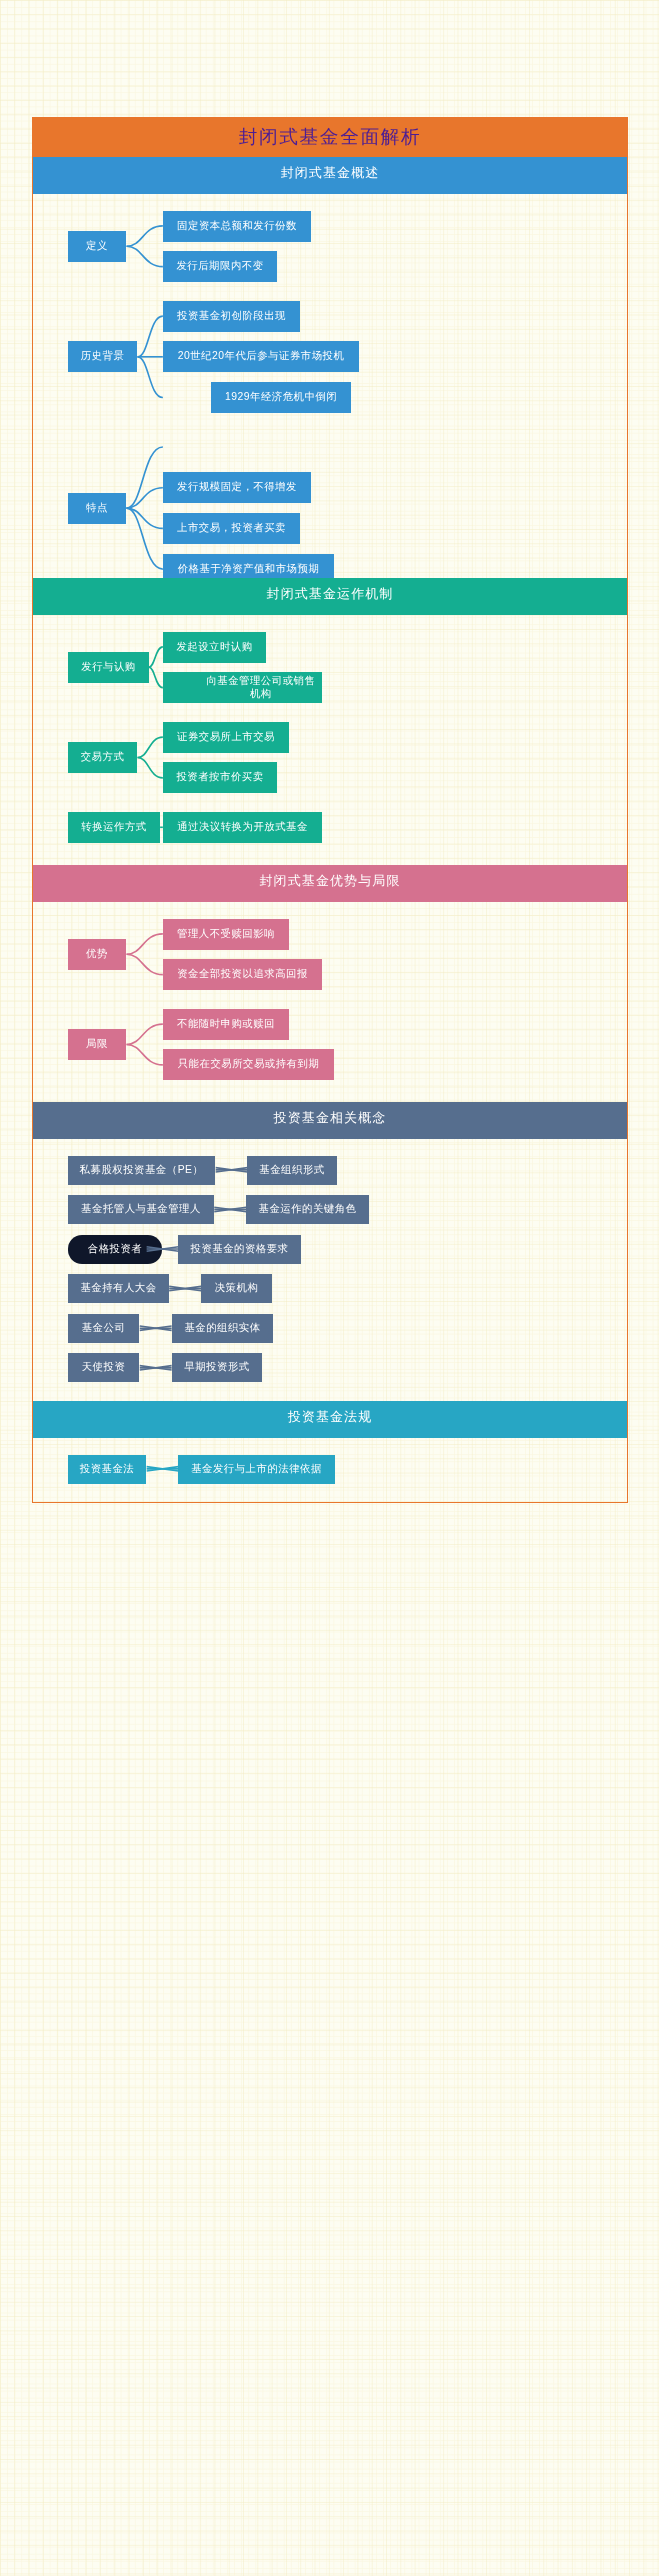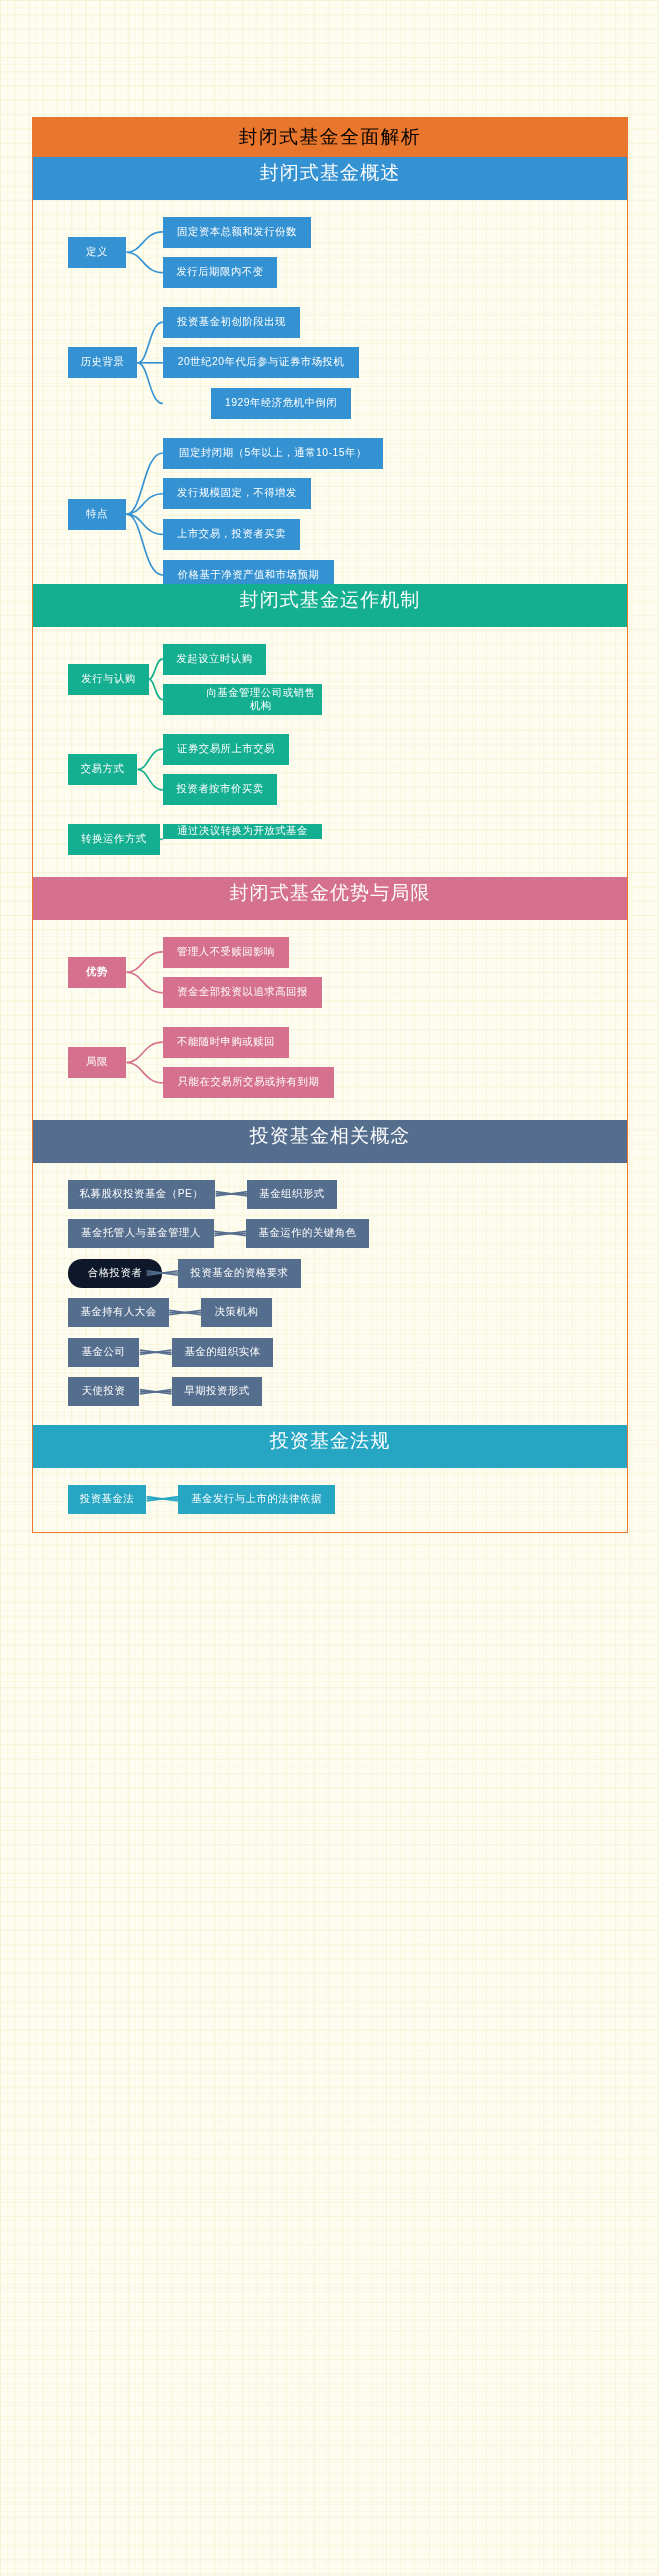--- a/index.html
+++ b/index.html
@@ -12,27 +12,27 @@
       linear-gradient(to right, rgba(250,247,225,.8) 0.5px, transparent 0.5px),
       linear-gradient(to bottom, rgba(250,247,225,.8) 0.5px, transparent 0.5px);
     background-size:14.3px 14.3px,14.3px 14.3px,7.1px 7.1px,7.1px 7.1px;
     font-family:"Liberation Sans","DejaVu Sans",sans-serif;
     overflow:hidden;
   }
   .canvas{position:absolute;left:32px;top:117px;width:596px;}
 
   .title-bar{
     height:40px;line-height:40px;text-align:center;
-    color:#000000;font-size:18.7px;letter-spacing:1.6px;font-weight:400;
+    color:#4c1d95;font-size:18.7px;letter-spacing:1.6px;font-weight:400;
   }
   .section{border-left:1.6px solid #E8762C;border-right:1.6px solid #E8762C;}
   .section:last-of-type{border-bottom:1.6px solid #E8762C;}
   .sec-head{
-    height:43px;line-height:31px;text-align:center;
-    color:#ffffff;font-size:19px;letter-spacing:1.1px;
+    height:37px;line-height:31px;text-align:center;
+    color:#ffffff;font-size:13px;letter-spacing:1.1px;
   }
   .sec-body{position:relative;overflow:hidden;}
 
   .node{
     position:absolute;display:flex;align-items:center;justify-content:center;
     color:#ffffff;font-size:10.4px;letter-spacing:0.5px;text-align:center;
     box-sizing:border-box;padding:1.1px 3.3px;line-height:1.2;
   }
   .link{position:absolute;pointer-events:none;overflow:visible;}
   .link path{fill:none;stroke-width:3;}
@@ -47,21 +47,20 @@
   <div class="section" style="border-left-color: rgb(232, 118, 44); border-right-color: rgb(232, 118, 44);">
     <div class="sec-head" style="background: rgb(52, 146, 210);">封闭式基金概述</div>
     <div class="sec-body" id="body-0" style="height: 384px;">
         <div class="node" style="left: 130px; top: 16.5px; width: 148px; height: 31px; background: rgb(52, 146, 210);">固定资本总额和发行份数</div>
         <div class="node" style="left: 130px; top: 57px; width: 114px; height: 31px; background: rgb(52, 146, 210);">发行后期限内不变</div>
         <div class="node" style="left: 35px; top: 37px; width: 58px; height: 31px; background: rgb(52, 146, 210);">定义</div>
         <div class="node" style="left: 130px; top: 107px; width: 137px; height: 31px; background: rgb(52, 146, 210);">投资基金初创阶段出现</div>
         <div class="node" style="left: 130px; top: 147px; width: 196px; height: 31px; background: rgb(52, 146, 210);">20世纪20年代后参与证券市场投机</div>
         <div class="node" style="left: 130px; top: 188px; width: 140px; height: 31px; background: rgb(52, 146, 210); margin-left: 48px;">1929年经济危机中倒闭</div>
         <div class="node" style="left: 35px; top: 147px; width: 69px; height: 31px; background: rgb(52, 146, 210);">历史背景</div>
-        <div class="node" style="left: 130px; top: 238px; width: 220px; height: 31px; background: rgb(52, 146, 210);">固定封闭期（5年以上，通常10-15年）</div>
         <div class="node" style="left: 130px; top: 278px; width: 148px; height: 31px; background: rgb(52, 146, 210);">发行规模固定，不得增发</div>
         <div class="node" style="left: 130px; top: 319px; width: 137px; height: 31px; background: rgb(52, 146, 210);">上市交易，投资者买卖</div>
         <div class="node" style="left: 130px; top: 360px; width: 171px; height: 31px; background: rgb(52, 146, 210);">价格基于净资产值和市场预期</div>
         <div class="node" style="left: 35px; top: 299px; width: 58px; height: 31px; background: rgb(52, 146, 210);">特点</div>
         <svg class="link" width="593" height="660" style="left: 0px; top: 0px;" viewBox="0 0 1078 1200">
           <path d="M 170 95 C 199.7 95, 199.7 58, 236 58" stroke="#3492D2"></path>
           <path d="M 170 95 C 199.7 95, 199.7 132, 236 132" stroke="#3492D2"></path>
           <path d="M 190 296 C 210.7 296, 210.7 222, 236 222" stroke="#3492D2"></path>
           <path d="M 190 296 C 210.7 296, 210.7 296, 236 296" stroke="#3492D2"></path>
           <path d="M 190 296 C 210.7 296, 210.7 370, 236 370" stroke="#3492D2"></path>
@@ -75,38 +74,38 @@
 
   <div class="section" style="border-left-color: rgb(232, 118, 44); border-right-color: rgb(232, 118, 44);">
     <div class="sec-head" style="background: rgb(20, 174, 145);">封闭式基金运作机制</div>
     <div class="sec-body" id="body-1" style="height: 250px;">
         <div class="node" style="left: 130px; top: 16.5px; width: 103px; height: 31px; background: rgb(20, 174, 145);">发起设立时认购</div>
         <div class="node" style="left: 130px; top: 57px; width: 159px; height: 31px; background: rgb(20, 174, 145); padding-left: 40px;">向基金管理公司或销售机构</div>
         <div class="node" style="left: 35px; top: 37px; width: 81px; height: 31px; background: rgb(20, 174, 145);">发行与认购</div>
         <div class="node" style="left: 130px; top: 107px; width: 126px; height: 31px; background: rgb(20, 174, 145);">证券交易所上市交易</div>
         <div class="node" style="left: 130px; top: 147px; width: 114px; height: 31px; background: rgb(20, 174, 145);">投资者按市价买卖</div>
         <div class="node" style="left: 35px; top: 127px; width: 69px; height: 31px; background: rgb(20, 174, 145);">交易方式</div>
-        <div class="node" style="left: 130px; top: 197px; width: 159px; height: 15px; background: rgb(20, 174, 145);">通过决议转换为开放式基金</div>
+        <div class="node" style="left: 130px; top: 197px; width: 159px; height: 31px; background: rgb(20, 174, 145);">通过决议转换为开放式基金</div>
         <div class="node" style="left: 35px; top: 197px; width: 92px; height: 31px; background: rgb(20, 174, 145);">转换运作方式</div>
         <svg class="link" width="593" height="660" style="left: 0px; top: 0px;" viewBox="0 0 1078 1200">
           <path d="M 210.5 95 C 221.975 95, 221.975 58, 236 58" stroke="#14AE91"></path>
           <path d="M 210.5 95 C 221.975 95, 221.975 132, 236 132" stroke="#14AE91"></path>
           <path d="M 190 259 C 210.7 259, 210.7 222, 236 222" stroke="#14AE91"></path>
           <path d="M 190 259 C 210.7 259, 210.7 296, 236 296" stroke="#14AE91"></path>
           <path d="M 231 386 C 233.25 386, 233.25 386, 236 386" stroke="#14AE91"></path>
         </svg>
       </div>
   </div>
 
   <div class="section" style="border-left-color: rgb(232, 118, 44); border-right-color: rgb(232, 118, 44);">
     <div class="sec-head" style="background: rgb(213, 113, 143);">封闭式基金优势与局限</div>
     <div class="sec-body" id="body-2" style="height: 200px;">
         <div class="node" style="left: 130px; top: 16.5px; width: 126px; height: 31px; background: rgb(213, 113, 143);">管理人不受赎回影响</div>
         <div class="node" style="left: 130px; top: 57px; width: 159px; height: 31px; background: rgb(213, 113, 143);">资金全部投资以追求高回报</div>
-        <div class="node" style="left: 35px; top: 37px; width: 58px; height: 31px; background: rgb(213, 113, 143); font-weight: bold;">优势</div>
+        <div class="node" style="left: 35px; top: 37px; width: 58px; height: 31px; background: rgb(213, 113, 143);">优势</div>
         <div class="node" style="left: 130px; top: 107px; width: 126px; height: 31px; background: rgb(213, 113, 143);">不能随时申购或赎回</div>
         <div class="node" style="left: 130px; top: 147px; width: 171px; height: 31px; background: rgb(213, 113, 143);">只能在交易所交易或持有到期</div>
         <div class="node" style="left: 35px; top: 127px; width: 58px; height: 31px; background: rgb(213, 113, 143);">局限</div>
         <svg class="link" width="593" height="660" style="left: 0px; top: 0px;" viewBox="0 0 1078 1200">
           <path d="M 170 95 C 199.7 95, 199.7 58, 236 58" stroke="#D5718F"></path>
           <path d="M 170 95 C 199.7 95, 199.7 132, 236 132" stroke="#D5718F"></path>
           <path d="M 170 259 C 199.7 259, 199.7 222, 236 222" stroke="#D5718F"></path>
           <path d="M 170 259 C 199.7 259, 199.7 296, 236 296" stroke="#D5718F"></path>
         </svg>
       </div>

